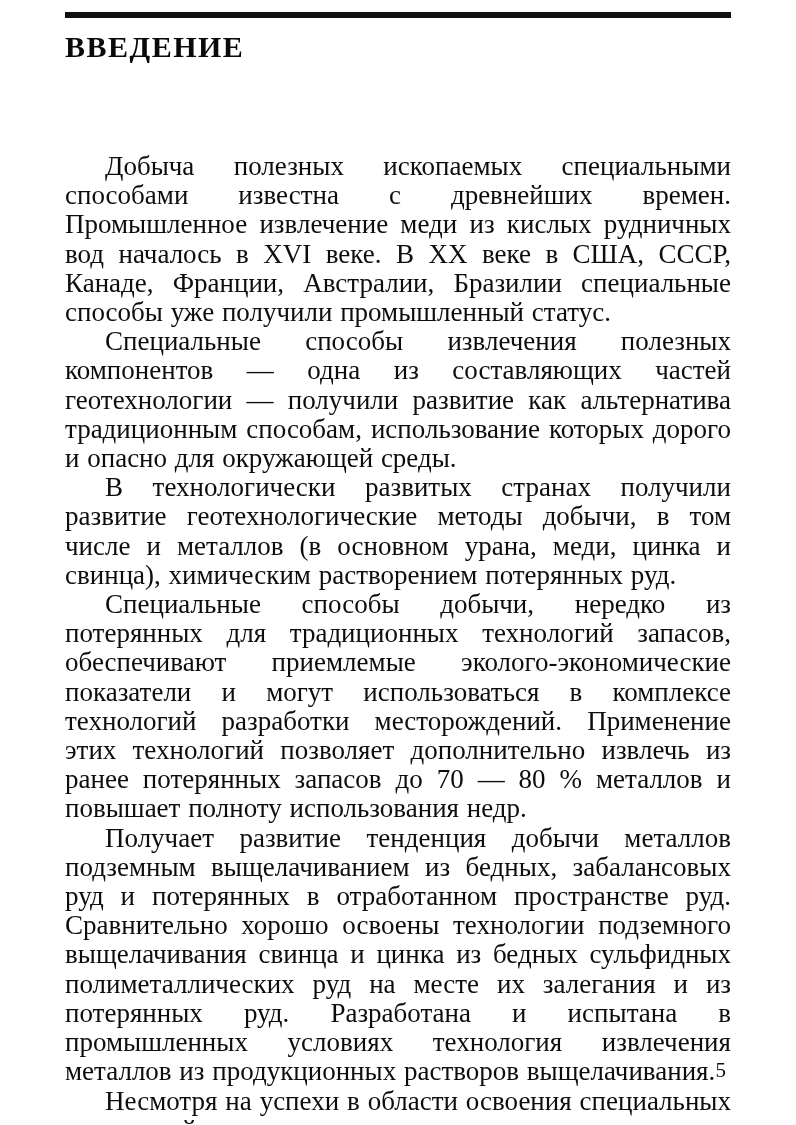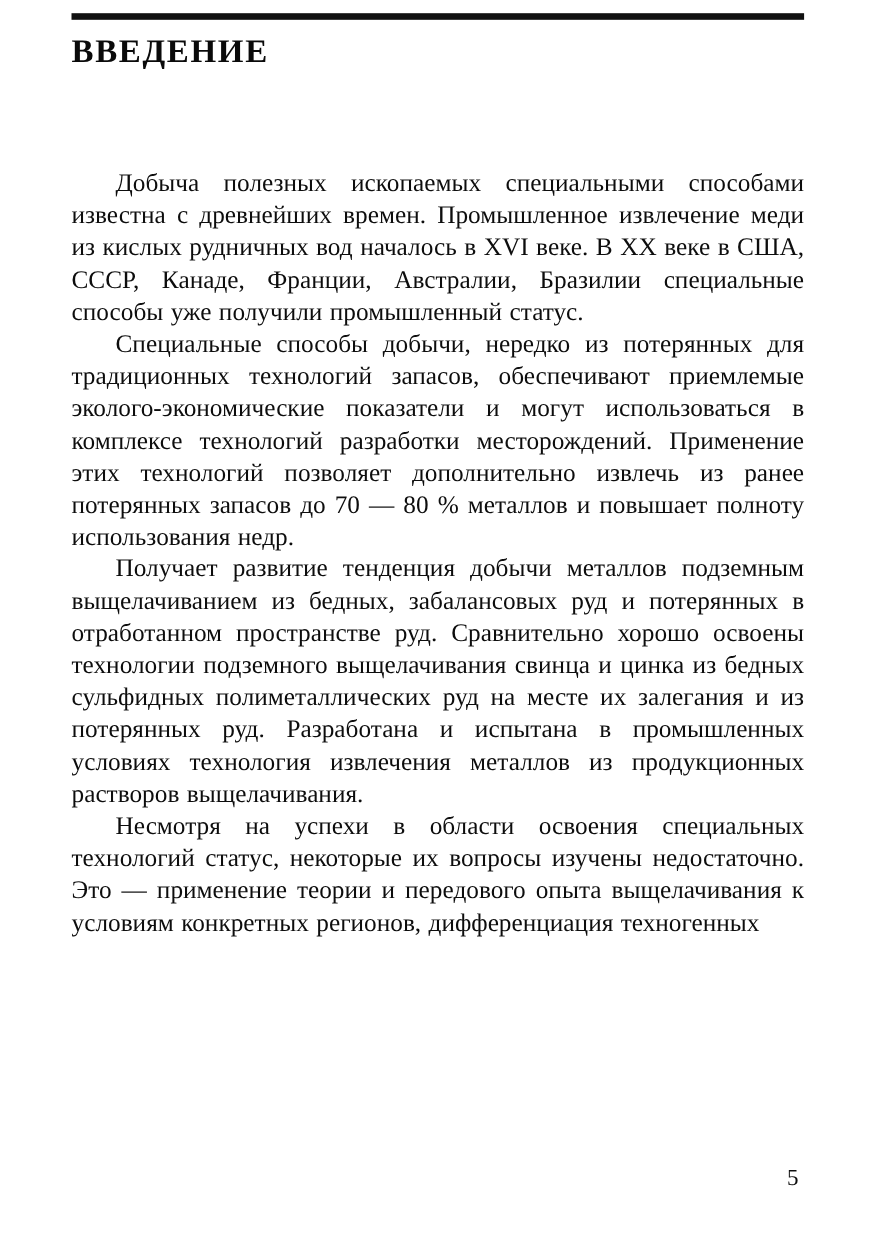--- a/index.html
+++ b/index.html
@@ -32,21 +32,21 @@
   h1.chapter-title {
     font-size: 30px;
     font-weight: bold;
     letter-spacing: 1.5px;
     margin: 0 0 88px 0;
     color: #0a0a0a;
     font-family: "Liberation Serif", "DejaVu Serif", serif;
   }
   .body-text p {
     margin: 0;
-    font-size: 23px;
+    font-size: 27px;
     line-height: 29.2px;
     text-align: justify;
     text-indent: 40px;
     word-spacing: 1px;
   }
   .page-number {
     position: absolute;
     right: 70px;
     bottom: 42px;
     font-size: 21px;
@@ -55,19 +55,21 @@
 </style>
 </head>
 <body>
 
 <div class="page">
   <div class="content">
     <div class="top-rule"></div>
     <h1 class="chapter-title">ВВЕДЕНИЕ</h1>
     <div class="body-text">
       <p>Добыча полезных ископаемых специальными способами известна с древнейших времен. Промышленное извлечение меди из кислых рудничных вод началось в XVI веке. В XX веке в США, СССР, Канаде, Франции, Австралии, Бразилии специальные способы уже получили промышленный статус.</p>
+      <p>Специальные способы извлечения полезных компонентов — одна из составляющих частей геотехнологии — получили развитие как альтернатива традиционным способам, использование которых дорого и опасно для окружающей среды.</p>
+      <p>В технологически развитых странах получили развитие геотехнологические методы добычи, в том числе и металлов (в основном урана, меди, цинка и свинца), химическим растворением потерянных руд.</p>
       <p>Специальные способы добычи, нередко из потерянных для традиционных технологий запасов, обеспечивают приемлемые эколого-экономические показатели и могут использоваться в комплексе технологий разработки месторождений. Применение этих технологий позволяет дополнительно извлечь из ранее потерянных запасов до 70 — 80 % металлов и повышает полноту использования недр.</p>
       <p>Получает развитие тенденция добычи металлов подземным выщелачиванием из бедных, забалансовых руд и потерянных в отработанном пространстве руд. Сравнительно хорошо освоены технологии подземного выщелачивания свинца и цинка из бедных сульфидных полиметаллических руд на месте их залегания и из потерянных руд. Разработана и испытана в промышленных условиях технология извлечения металлов из продукционных растворов выщелачивания.</p>
       <p>Несмотря на успехи в области освоения специальных технологий статус, некоторые их вопросы изучены недостаточно. Это — применение теории и передового опыта выщелачивания к условиям конкретных регионов, дифференциация техногенных</p>
     </div>
   </div>
   <div class="page-number">5</div>
 </div>
 
 </body></html>

